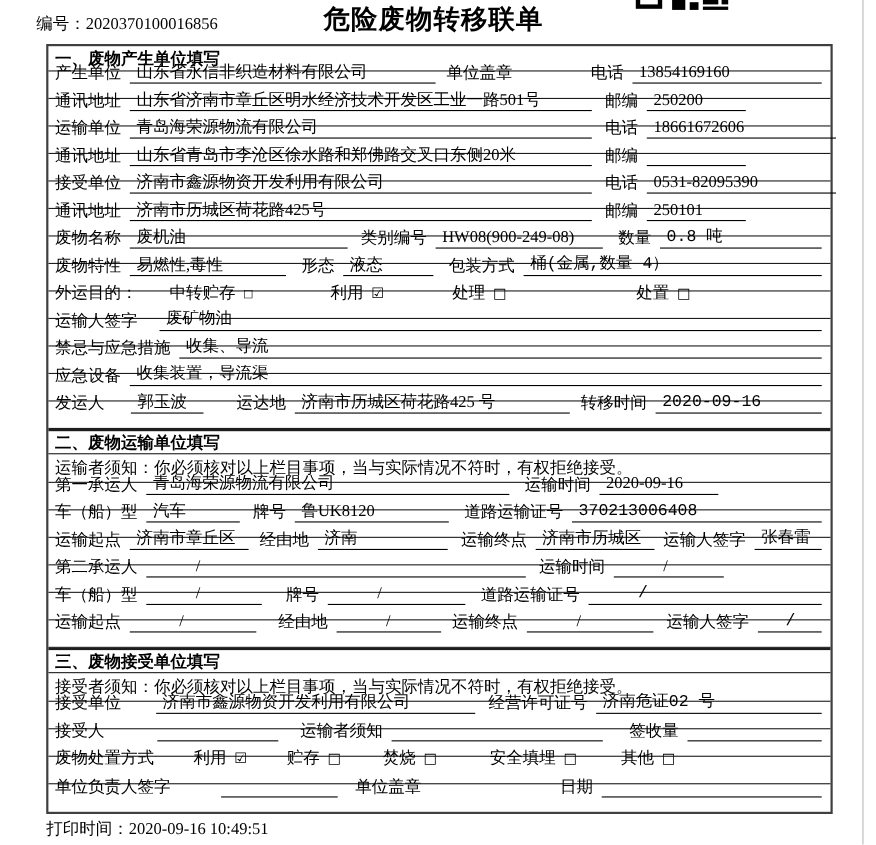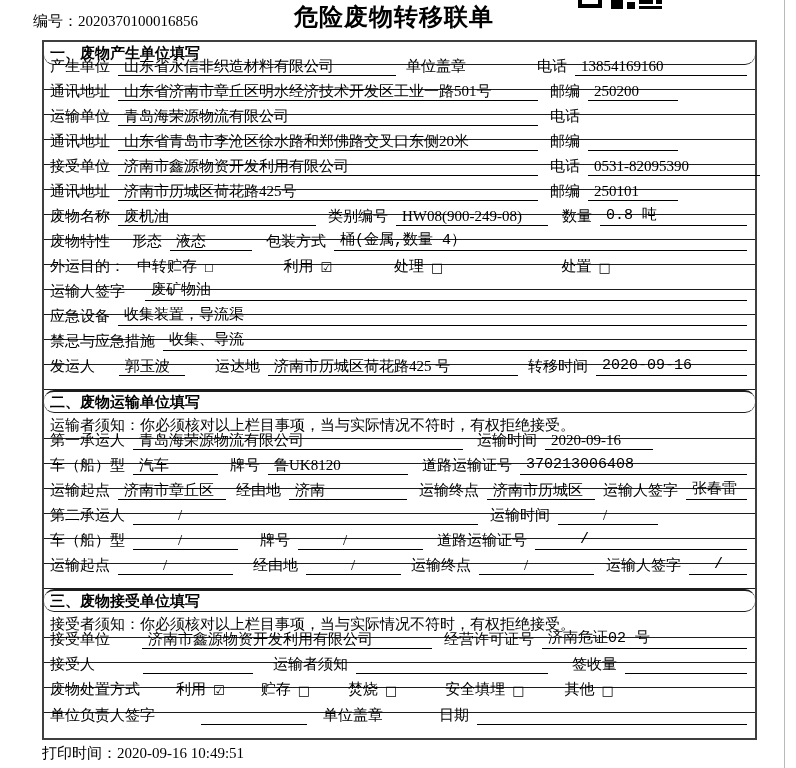--- a/index.html
+++ b/index.html
@@ -13,21 +13,21 @@
   .qr div{position:absolute;background:#000;}
   .q1{left:0;top:-10px;width:24px;height:18px;background:transparent !important;border:4px solid #000;box-sizing:border-box;}
   .q2{left:33px;top:0;width:12px;height:9px;}
   .q3{left:49px;top:2px;width:8px;height:7px;}
   .q4{left:61px;top:0;width:14px;height:4px;}
   .q5{left:61px;top:6px;width:23px;height:3px;}
   .q6{left:78px;top:0;width:6px;height:4px;}
 
   .form-table{position:absolute;left:42px;top:40px;width:715px;border:2px solid #3f3f3f;box-sizing:border-box;background:#fff;}
   .sec{height:23px;box-sizing:border-box;border-bottom:1px solid #1d1d1d;display:flex;align-items:center;
-       padding:0 8px 0 6px;font-family:"DejaVu Sans","Liberation Sans",sans-serif;font-weight:bold;font-size:15px;border-radius:10px;}
+       padding:0 8px 0 6px;font-family:"DejaVu Sans","Liberation Sans",sans-serif;font-weight:bold;font-size:15px;}
   .sec.thick{border-top:2px solid #1d1d1d;}
   .row{height:25px;box-sizing:border-box;border-bottom:1px solid #1d1d1d;display:flex;align-items:flex-end;
        padding:0 8px 13px 6px;white-space:nowrap;}
   .row.notice{height:26px;align-items:center;padding-bottom:0;text-align:center;}
   .row.last{border-bottom:none;}
   .lbl{margin-right:8px;flex:none;}
   .u{display:inline-block;border-bottom:1px solid #000;min-height:18px;line-height:18px;
      padding:0 4px 0 6px;box-sizing:border-box;overflow:hidden;flex:none;}
   .u.fx{flex:1;font-family:Liberation Mono, monospace;}
   .ind{padding-left:45px;}
@@ -69,20 +69,21 @@
       <span class="lbl">通讯地址</span>
       <span class="u" style="width:420px">山东省济南市章丘区明水经济技术开发区工业一路501号</span>
       <span class="lbl" style="margin-left:12px">邮编</span>
       <span class="u" style="width:90px">250200</span>
     </div>
 
     <div class="row">
       <span class="lbl">运输单位</span>
       <span class="u" style="width:420px">青岛海荣源物流有限公司</span>
       <span class="lbl" style="margin-left:12px">电话</span>
+      <span class="u" style="width:172px">18661672606</span>
     </div>
 
     <div class="row">
       <span class="lbl">通讯地址</span>
       <span class="u" style="width:420px">山东省青岛市李沧区徐水路和郑佛路交叉口东侧20米</span>
       <span class="lbl" style="margin-left:12px">邮编</span>
       <span class="u" style="width:90px"></span>
     </div>
 
     <div class="row">
@@ -103,51 +104,52 @@
       <span class="lbl">废物名称</span>
       <span class="u" style="width:198px">废机油</span>
       <span class="lbl" style="margin-left:12px">类别编号</span>
       <span class="u" style="width:152px">HW08(900-249-08)</span>
       <span class="lbl" style="margin-left:14px">数量</span>
       <span class="u fx">0.8 吨</span>
     </div>
 
     <div class="row">
       <span class="lbl">废物特性</span>
+      <span class="u" style="width:142px">易燃性,毒性</span>
       <span class="lbl" style="margin-left:14px">形态</span>
       <span class="u" style="width:82px">液态</span>
       <span class="lbl" style="margin-left:14px">包装方式</span>
       <span class="u fx">桶(金属,数量 4）</span>
     </div>
 
     <div class="row">
       <span class="lbl">外运目的：</span>
-      <span style="margin-left:4px">中转贮存</span>
+      <span style="margin-left:21px">中转贮存</span>
       <span class="box box-sm">□</span>
       <span style="margin-left:70px">利用</span>
       <span class="box">☑</span>
       <span style="margin-left:62px">处理</span>
       <span class="box">□</span>
       <span style="margin-left:118px">处置</span>
       <span class="box">□</span>
     </div>
 
     <div class="row">
       <span class="lbl">运输人签字</span>
       <span class="u fx" style="margin-left:12px">废矿物油</span>
     </div>
 
     <div class="row">
+      <span class="lbl">禁忌与应急措施</span>
+      <span class="u fx">收集、导流</span>
+    </div>
+
+    <div class="row">
       <span class="lbl">应急设备</span>
       <span class="u fx">收集装置，导流渠</span>
-    </div>
-
-    <div class="row">
-      <span class="lbl">禁忌与应急措施</span>
-      <span class="u fx">收集、导流</span>
     </div>
 
     <div class="row">
       <span class="lbl">发运人</span>
       <span class="u" style="width:66px;margin-left:16px">郭玉波</span>
       <span class="lbl" style="margin-left:30px">运达地</span>
       <span class="u" style="width:250px">济南市历城区荷花路425 号</span>
       <span class="lbl" style="margin-left:10px">转移时间</span>
       <span class="u fx">2020-09-16</span>
     </div>
@@ -245,21 +247,21 @@
       <span style="margin-left:48px">安全填埋</span>
       <span class="box">□</span>
       <span style="margin-left:40px">其他</span>
       <span class="box">□</span>
     </div>
 
     <div class="row last">
       <span class="lbl">单位负责人签字</span>
       <span class="u" style="width:106px;margin-left:38px"></span>
       <span class="lbl" style="margin-left:16px">单位盖章</span>
-      <span class="lbl" style="margin-left:48px">日期</span>
+      <span class="lbl" style="margin-left:118px">日期</span>
       <span class="u fx"></span>
     </div>
 
   </div>
 
   <div class="print-line"><span>打印时间：</span><span>2020-09-16 10:49:51</span></div>
 
   <div class="right-edge"></div>
 </div>
 

